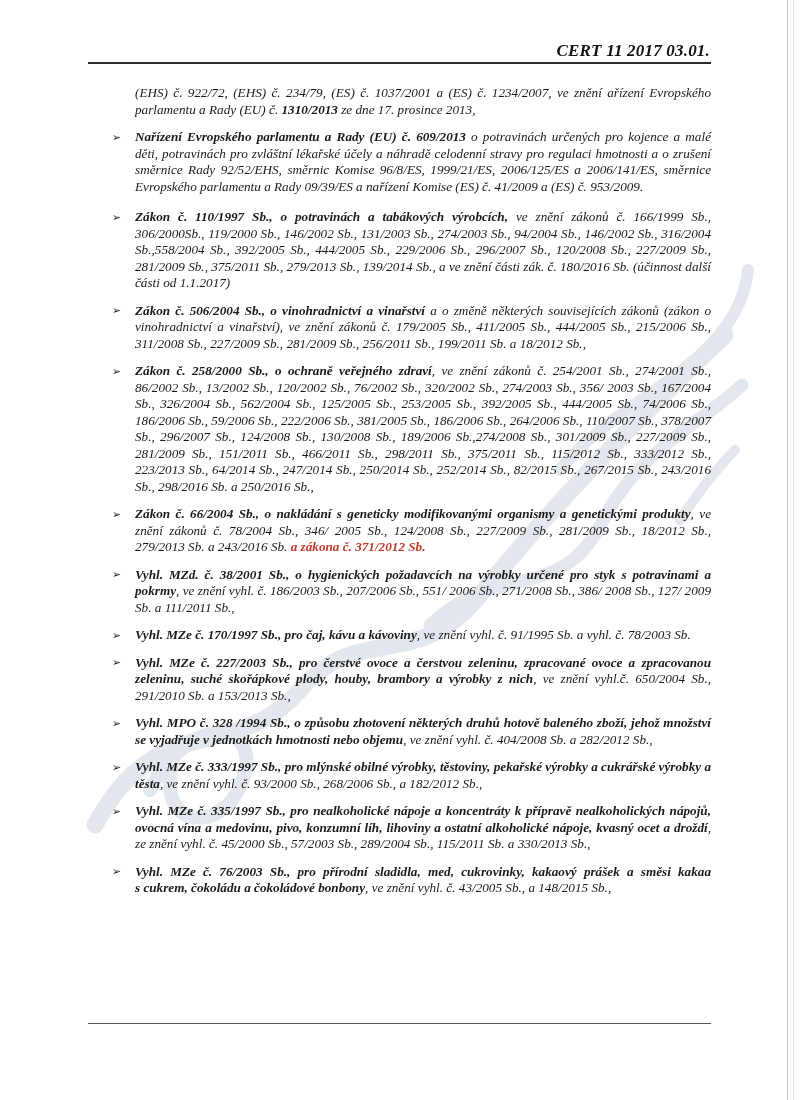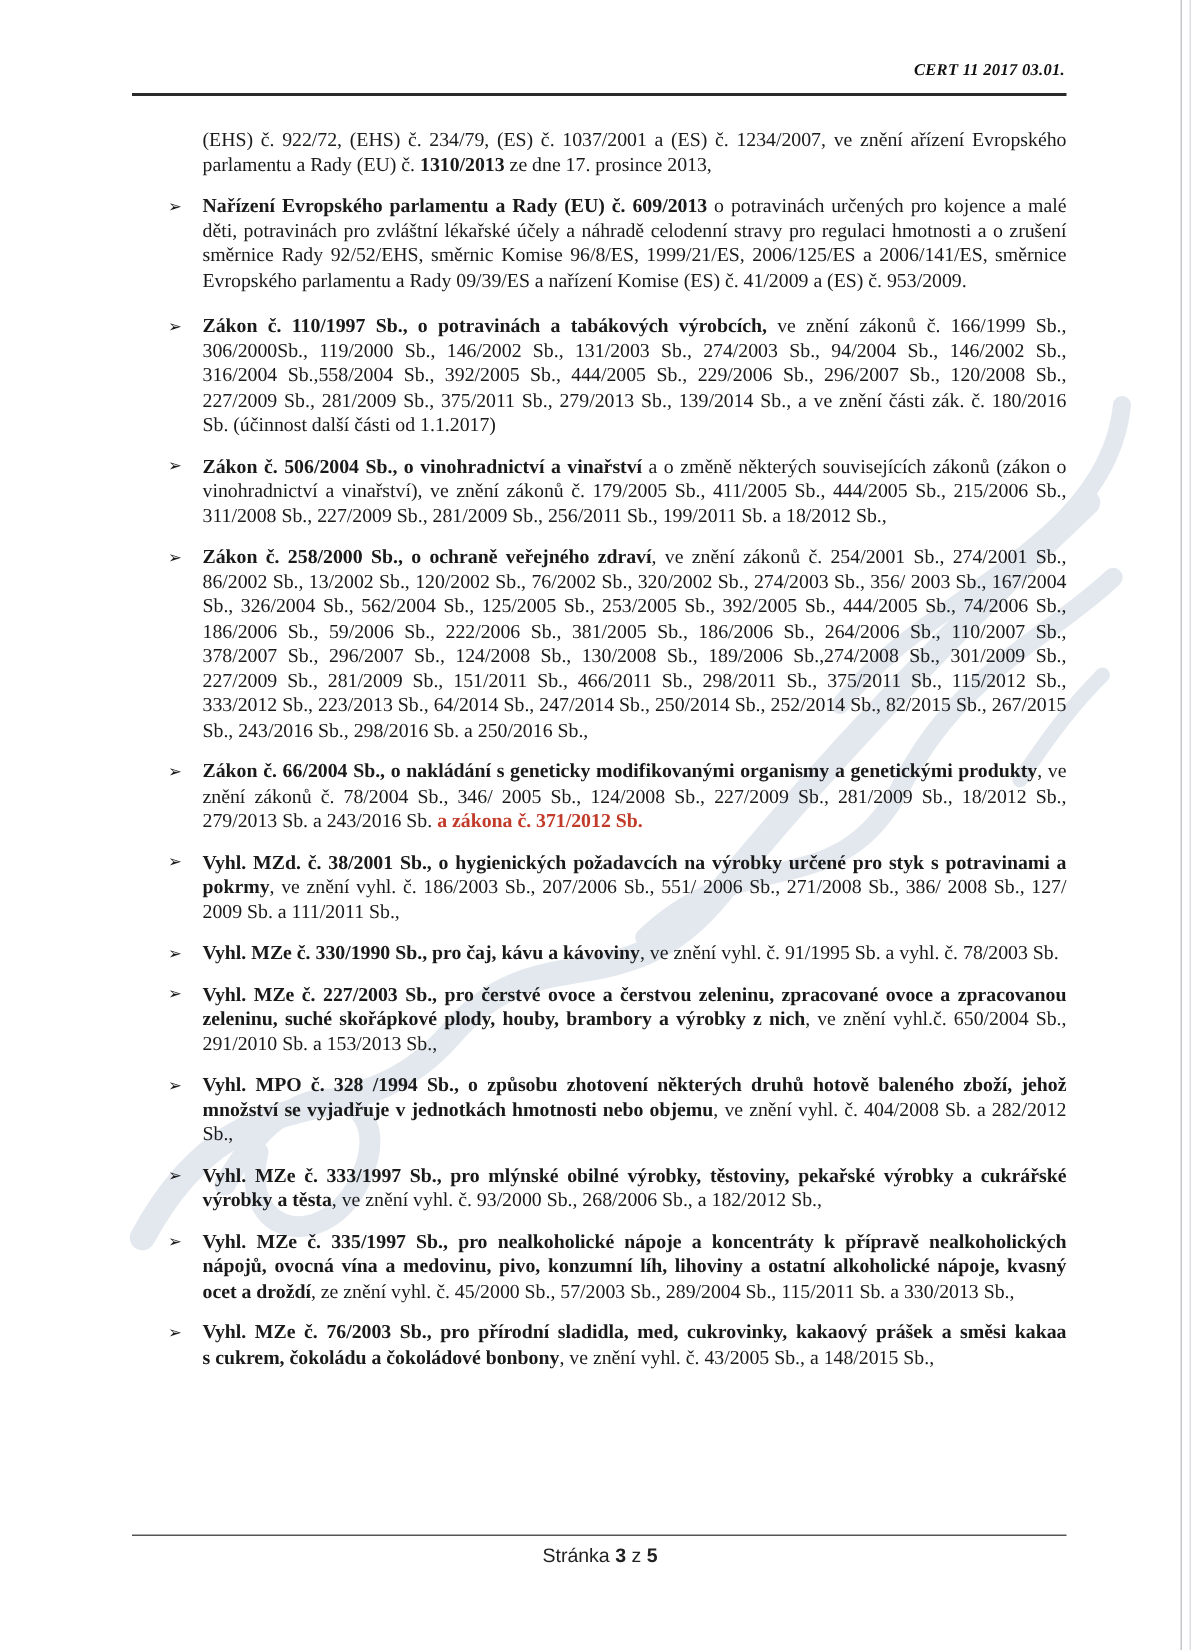--- a/index.html
+++ b/index.html
@@ -3,30 +3,30 @@
 <meta charset="utf-8">
 <style>
   html,body { margin:0; padding:0; background:#e8e8e8; }
   .page {
     position:relative; width:800px; height:1100px; margin:0 auto;
     background:#ffffff; overflow:hidden;
     font-family:"Liberation Serif", serif; color:#1a1a1a;
   }
   .header-code {
     position:absolute; top:41px; right:90px;
-    font-size:11px; font-weight:bold; font-style:italic; color:#111;
+    font-size:17px; font-weight:bold; font-style:italic; color:#111;
     letter-spacing:0.2px;
   }
   .header-rule {
     position:absolute; top:62px; left:88px; right:89px;
     border-top:2px solid #2a2a2a; height:0;
   }
   .content {
     position:absolute; top:85px; left:135px; width:576px;
-    font-size:13.2px; line-height:16.5px; text-align:justify;
+    font-size:13.2px; line-height:16.5px; text-align:justify;font-style:italic;
   }
   .para { position:relative; margin:0 0 11px 0; }
   .para.gap-top { margin-top:14px; }
   .bullet {
     position:absolute; left:-23px; top:0.5px;
     font-family:"DejaVu Sans", sans-serif; font-size:11px; color:#1a1a1a;
   }
   .b { font-weight:bold; }
   .red { color:var(--red-text, #c23b2a); }
   .footer-rule {
@@ -70,26 +70,23 @@
   <div class="header-rule"></div>
 
   <div class="content">
       <div class="para"><span><span>(EHS) č. 922/72, (EHS) č. 234/79, (ES) č. 1037/2001 a (ES) č. 1234/2007, ve znění ařízení Evropského parlamentu a Rady (EU) č. </span><span class="b">1310/2013</span><span> ze dne 17. prosince 2013,</span></span></div>
       <div class="para"><span class="bullet">➢</span><span><span class="b">Nařízení Evropského parlamentu a Rady (EU) č. 609/2013</span><span> o potravinách určených pro kojence a malé děti, potravinách pro zvláštní lékařské účely a náhradě celodenní stravy pro regulaci hmotnosti a o zrušení směrnice Rady 92/52/EHS, směrnic Komise 96/8/ES, 1999/21/ES, 2006/125/ES a 2006/141/ES, směrnice Evropského parlamentu a Rady 09/39/ES a nařízení Komise (ES) č. 41/2009 a (ES) č. 953/2009.</span></span></div>
       <div class="para gap-top"><span class="bullet">➢</span><span><span class="b">Zákon č. 110/1997 Sb., o potravinách a tabákových výrobcích,</span><span> ve znění zákonů č. 166/1999 Sb., 306/2000Sb., 119/2000 Sb., 146/2002 Sb., 131/2003 Sb., 274/2003 Sb., 94/2004 Sb., 146/2002 Sb., 316/2004 Sb.,558/2004 Sb., 392/2005 Sb., 444/2005 Sb., 229/2006 Sb., 296/2007 Sb., 120/2008 Sb., 227/2009 Sb., 281/2009 Sb., 375/2011 Sb., 279/2013 Sb., 139/2014 Sb., a ve znění části zák. č. 180/2016 Sb. (účinnost další části od 1.1.2017)</span></span></div>
       <div class="para"><span class="bullet">➢</span><span><span class="b">Zákon č. 506/2004 Sb., o vinohradnictví a vinařství</span><span> a o změně některých souvisejících zákonů (zákon o vinohradnictví a vinařství), ve znění zákonů č. 179/2005 Sb., 411/2005 Sb., 444/2005 Sb., 215/2006 Sb., 311/2008 Sb., 227/2009 Sb., 281/2009 Sb., 256/2011 Sb., 199/2011 Sb. a 18/2012 Sb.,</span></span></div>
       <div class="para"><span class="bullet">➢</span><span><span class="b">Zákon č. 258/2000 Sb., o ochraně veřejného zdraví</span><span>, ve znění zákonů č. 254/2001 Sb., 274/2001 Sb., 86/2002 Sb., 13/2002 Sb., 120/2002 Sb., 76/2002 Sb., 320/2002 Sb., 274/2003 Sb., 356/ 2003 Sb., 167/2004 Sb., 326/2004 Sb., 562/2004 Sb., 125/2005 Sb., 253/2005 Sb., 392/2005 Sb., 444/2005 Sb., 74/2006 Sb., 186/2006 Sb., 59/2006 Sb., 222/2006 Sb., 381/2005 Sb., 186/2006 Sb., 264/2006 Sb., 110/2007 Sb., 378/2007 Sb., 296/2007 Sb., 124/2008 Sb., 130/2008 Sb., 189/2006 Sb.,274/2008 Sb., 301/2009 Sb., 227/2009 Sb., 281/2009 Sb., 151/2011 Sb., 466/2011 Sb., 298/2011 Sb., 375/2011 Sb., 115/2012 Sb., 333/2012 Sb., 223/2013 Sb., 64/2014 Sb., 247/2014 Sb., 250/2014 Sb., 252/2014 Sb., 82/2015 Sb., 267/2015 Sb., 243/2016 Sb., 298/2016 Sb. a 250/2016 Sb.,</span></span></div>
       <div class="para"><span class="bullet">➢</span><span><span class="b">Zákon č. 66/2004 Sb., o nakládání s geneticky modifikovanými organismy a genetickými produkty</span><span>, ve znění zákonů č. 78/2004 Sb., 346/ 2005 Sb., 124/2008 Sb., 227/2009 Sb., 281/2009 Sb., 18/2012 Sb., 279/2013 Sb. a 243/2016 Sb.</span><span class="b red"> a zákona č. 371/2012 Sb.</span></span></div>
       <div class="para"><span class="bullet">➢</span><span><span class="b">Vyhl. MZd. č. 38/2001 Sb., o hygienických požadavcích na výrobky určené pro styk s potravinami a pokrmy</span><span>, ve znění vyhl. č. 186/2003 Sb., 207/2006 Sb., 551/ 2006 Sb., 271/2008 Sb., 386/ 2008 Sb., 127/ 2009 Sb. a  111/2011 Sb.,</span></span></div>
-      <div class="para"><span class="bullet">➢</span><span><span class="b">Vyhl. MZe č. 330/1990 Sb., pro čaj, kávu a kávoviny</span><span>, ve znění vyhl. č. 91/1995 Sb. a vyhl. č. 78/2003 Sb.</span></span></div>
+      <div class="para"><span class="bullet">➢</span><span><span class="b">Vyhl. MZe č. 170/1997 Sb., pro čaj, kávu a kávoviny</span><span>, ve znění vyhl. č. 91/1995 Sb. a vyhl. č. 78/2003 Sb.</span></span></div>
       <div class="para"><span class="bullet">➢</span><span><span class="b">Vyhl. MZe č. 227/2003 Sb., pro čerstvé ovoce a čerstvou zeleninu, zpracované ovoce a zpracovanou zeleninu, suché skořápkové plody, houby, brambory a výrobky z nich</span><span>, ve znění vyhl.č. 650/2004 Sb., 291/2010 Sb. a 153/2013 Sb.,</span></span></div>
       <div class="para"><span class="bullet">➢</span><span><span class="b">Vyhl. MPO č. 328 /1994 Sb., o způsobu zhotovení některých druhů hotově baleného zboží, jehož množství se vyjadřuje v jednotkách hmotnosti nebo objemu</span><span>, ve znění vyhl. č. 404/2008 Sb. a 282/2012 Sb.,</span></span></div>
       <div class="para"><span class="bullet">➢</span><span><span class="b">Vyhl. MZe č. 333/1997 Sb., pro mlýnské obilné výrobky, těstoviny, pekařské výrobky a cukrářské výrobky a těsta</span><span>, ve znění vyhl. č. 93/2000 Sb., 268/2006 Sb., a 182/2012 Sb.,</span></span></div>
       <div class="para"><span class="bullet">➢</span><span><span class="b">Vyhl. MZe č. 335/1997 Sb., pro nealkoholické nápoje a koncentráty k&nbsp;přípravě nealkoholických nápojů, ovocná vína a medovinu, pivo, konzumní líh, lihoviny a ostatní alkoholické nápoje, kvasný ocet a droždí</span><span>, ze znění vyhl. č. 45/2000 Sb., 57/2003 Sb., 289/2004 Sb., 115/2011 Sb. a 330/2013 Sb.,</span></span></div>
       <div class="para"><span class="bullet">➢</span><span><span class="b">Vyhl. MZe č. 76/2003 Sb., pro přírodní sladidla, med, cukrovinky, kakaový prášek a směsi kakaa s&nbsp;cukrem, čokoládu a čokoládové bonbony</span><span>, ve znění vyhl. č. 43/2005 Sb., a 148/2015 Sb.,</span></span></div>
     </div>
 
   <div class="footer-rule"></div>
-  <div class="footer-text">
-    <span>Stránka</span>&nbsp;<span class="b">3</span>&nbsp;<span>z</span>&nbsp;<span class="b">5</span>
-  </div>
 
 </div>
 
 </body></html>

